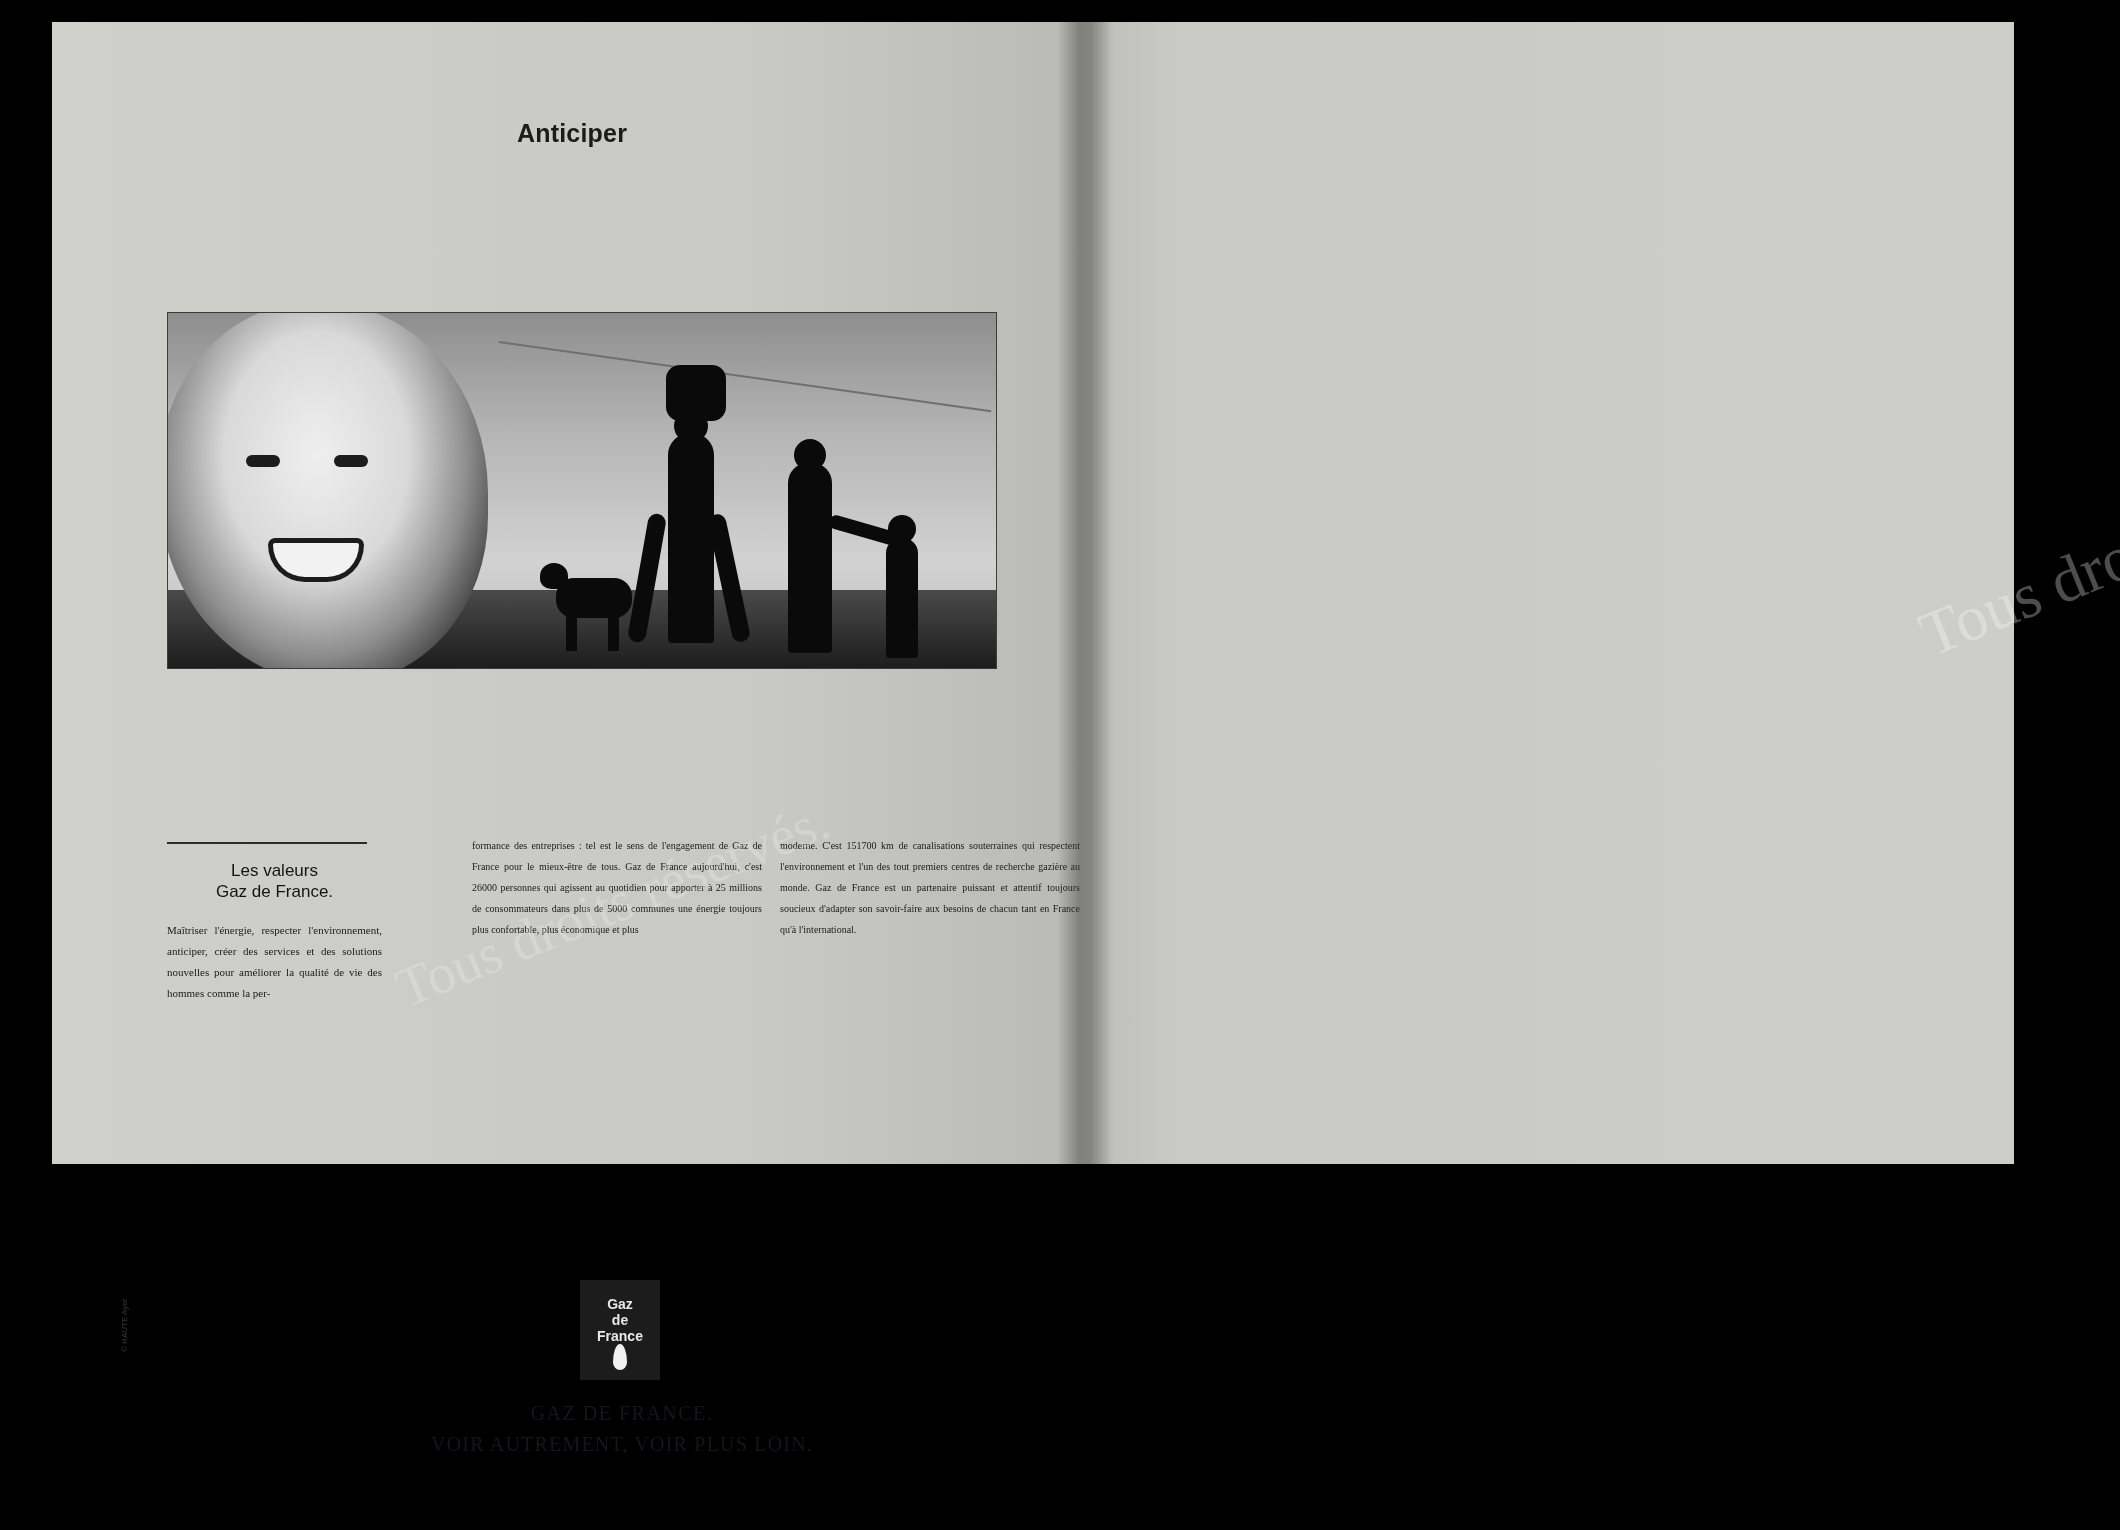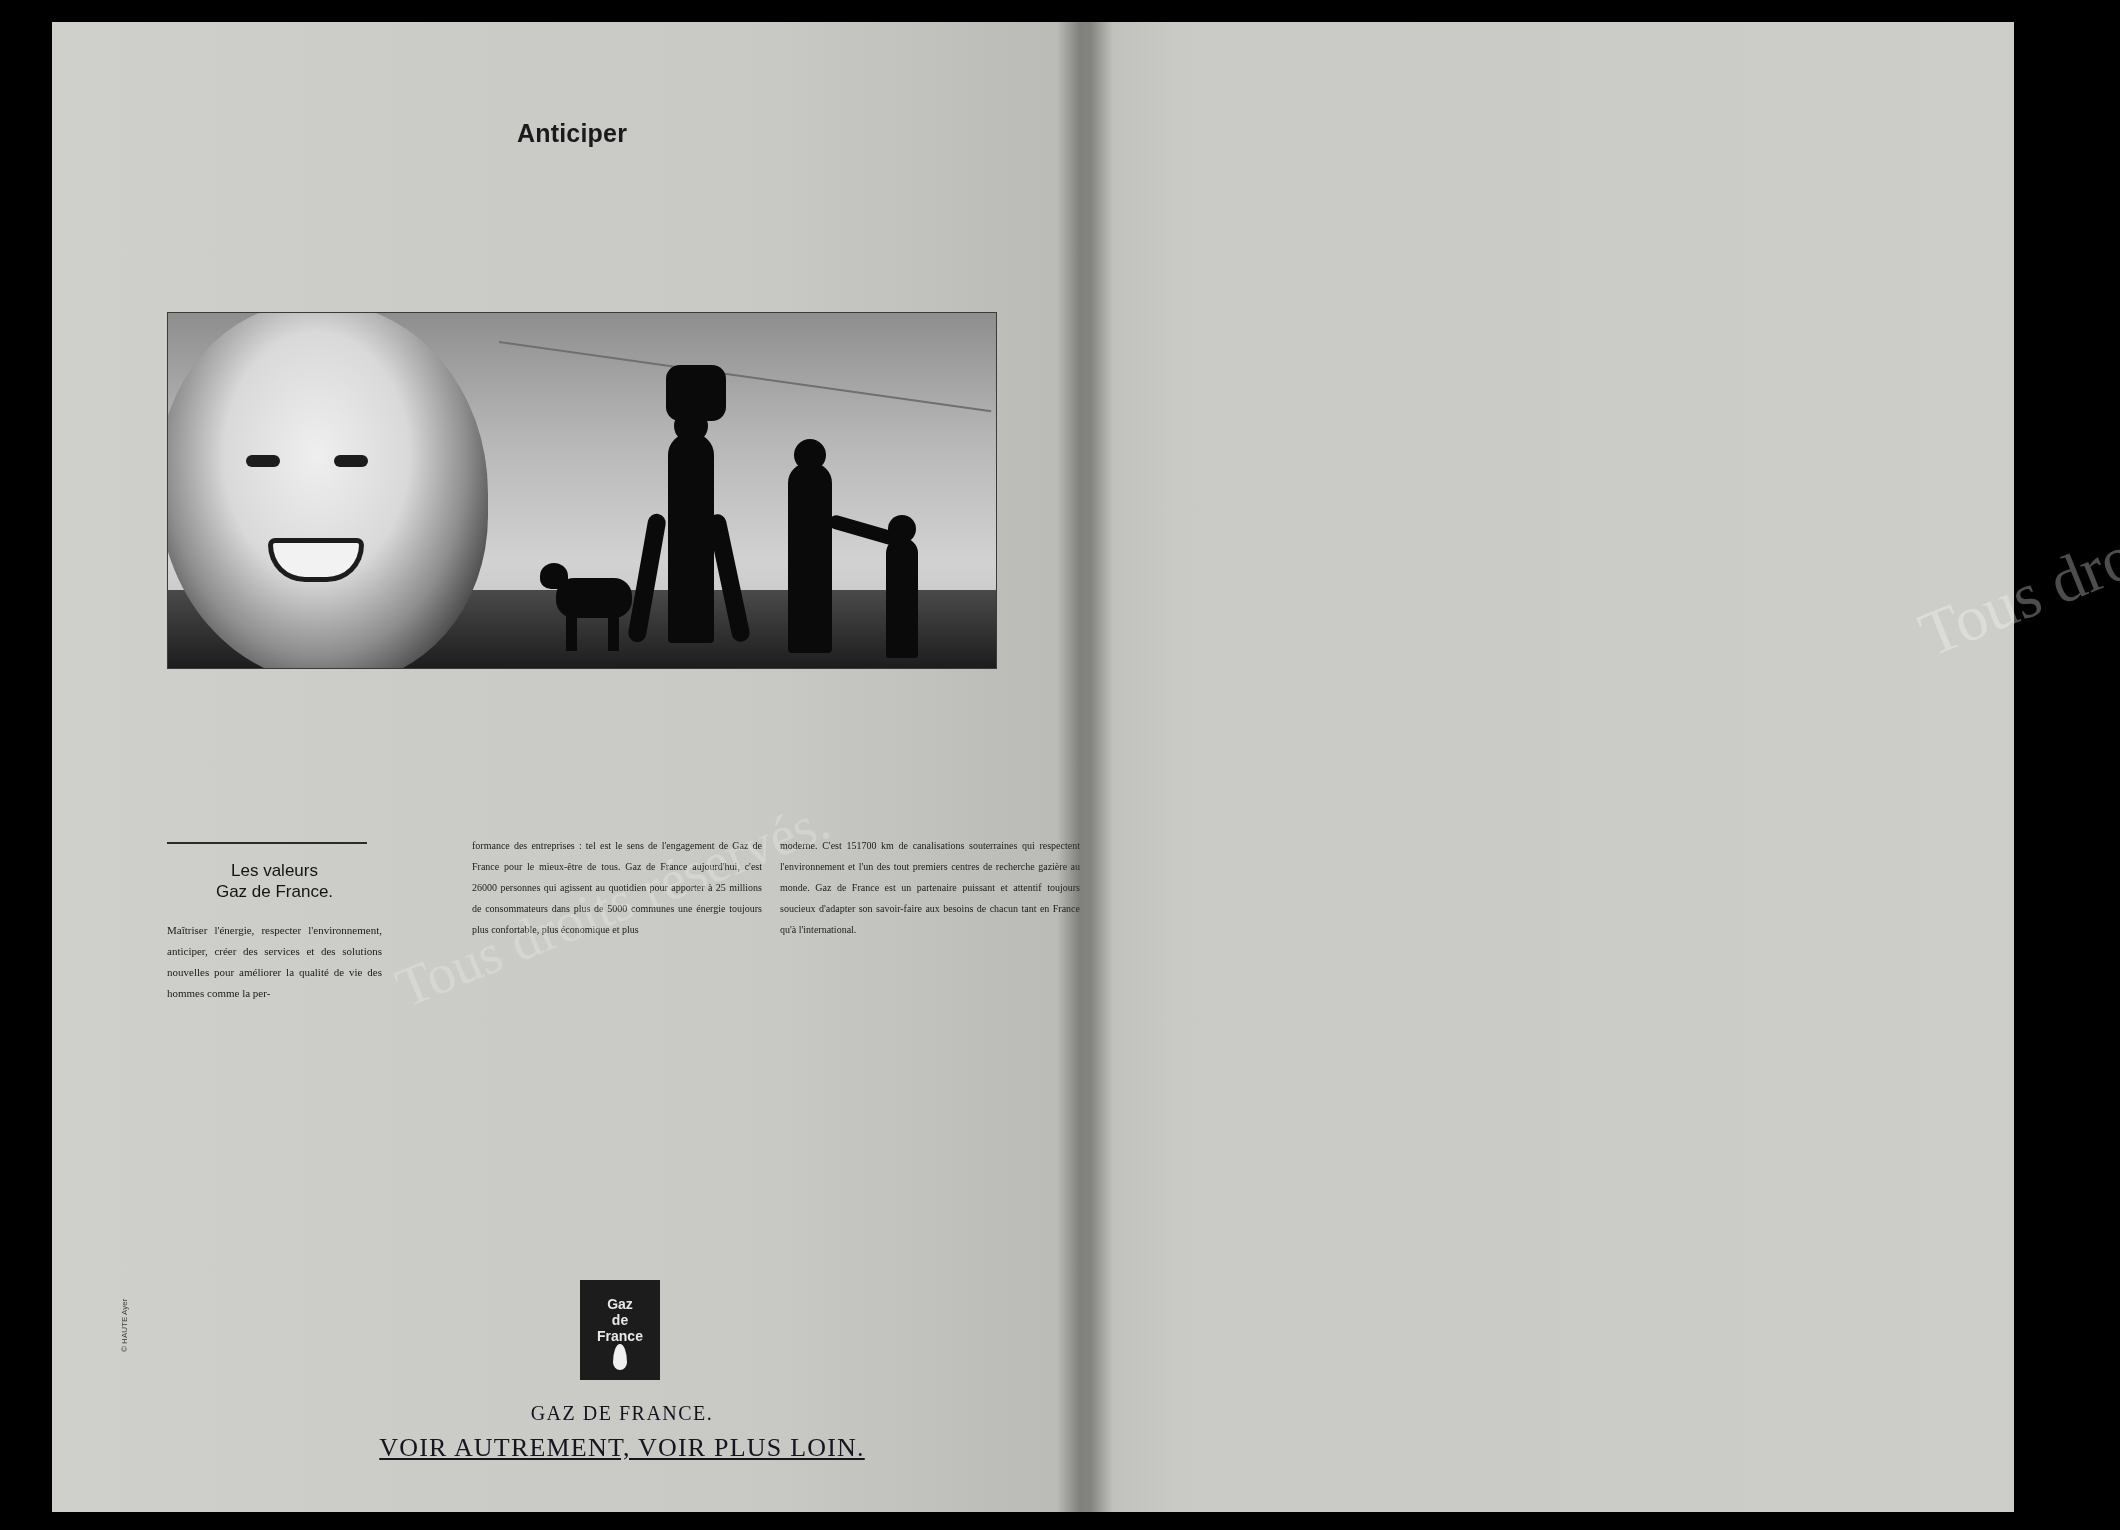--- a/index.html
+++ b/index.html
@@ -11,21 +11,21 @@
     width: 2120px;
     height: 1530px;
     overflow: hidden;
     font-family: "Liberation Sans", sans-serif;
   }
   .scan {
     position: absolute;
     left: 52px;
     top: 22px;
     width: 1962px;
-    height: 1490px;
+    height: 1142px;
     background: #c9c9c5;
     box-shadow: 0 0 6px rgba(0,0,0,.5);
   }
   
   .spine {
     position: absolute;
     left: 1005px;
     top: 0;
     width: 56px;
     height: 100%;
@@ -140,21 +140,21 @@
   .gdf-logo .flame {
     position:absolute; left:50%; bottom:10px; margin-left:-7px;
     width:14px; height:26px; background:#f0f0f0;
     border-radius: 50% 50% 50% 50% / 70% 70% 30% 30%;
   }
   .gdf-tag {
     position:absolute; left:300px; top:1380px; width:540px; text-align:center;
     font-family:"Liberation Serif", serif; color:#15151f;
   }
   .gdf-tag .l1 { font-size:20px; letter-spacing:1.5px; }
-  .gdf-tag .l2 { font-size:26px; letter-spacing:1.2px; margin-top:8px;text-decoration:underline; }
+  .gdf-tag .l2 { font-size:20px; letter-spacing:1.2px; margin-top:8px; }
   .credit {
     position:absolute; left:68px; top:1330px;
     font-size:8px; color:#3a3a3a;
     transform: rotate(-90deg); transform-origin: left top; white-space:nowrap;
   }
   
   .watermark {
     position:absolute; left:820px; top:480px;
     font-family:"Liberation Serif", serif;
     font-size:64px; color:rgba(255,255,255,.30);

